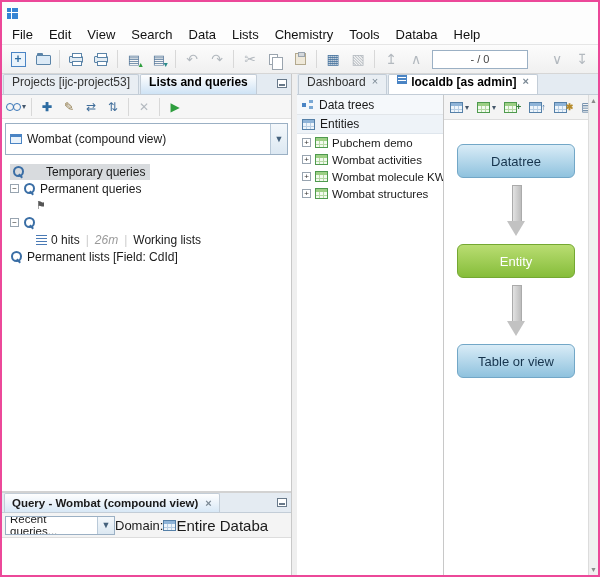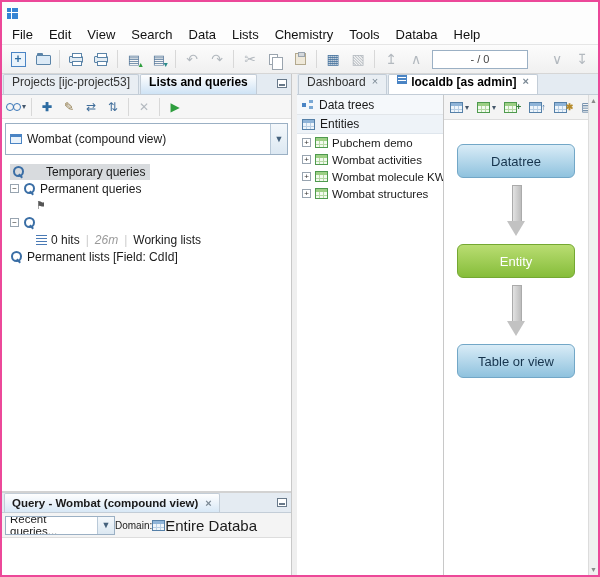--- a/index.html
+++ b/index.html
@@ -82,21 +82,21 @@
   .i-query::after{content:"";position:absolute;bottom:1px;right:2px;width:5px;height:2px;background:#3a6ea5;transform:rotate(45deg)}
   .i-flag{font-size:11px;color:#555;flex:none;line-height:1}
   .i-list{width:11px;height:10px;background:repeating-linear-gradient(0deg,#4a7ab5 0 1px,transparent 1px 3px);flex:none;margin-top:1px}
 
   
   .query-panel{border-top:2px solid #d2d2d2;height:84px;display:flex;flex-direction:column;flex:none}
   .qtabrow{height:20px;background:#e4ebf2;display:flex;align-items:flex-end;position:relative;border-bottom:1px solid #c3cdd7;padding-left:2px;flex:none}
   .qtab{height:19px;background:linear-gradient(#fefefe,#d8e8f6);border:1px solid #c3cdd7;border-bottom:none;display:flex;align-items:center;gap:5px;padding:0 7px;font-weight:bold;font-size:11.5px;border-radius:2px 2px 0 0}
   .qcontrols{height:25px;display:flex;align-items:center;background:#f4f4f4;border-bottom:1px solid #ddd;padding:0 3px;flex:none}
   .combo.small{height:19px;width:110px;font-size:11.5px;flex:none}
-  .domain-label{font-size:10px}
+  .domain-label{font-size:13px}
   .domain-value{font-size:15px;white-space:nowrap;overflow:hidden;flex:1}
   .qcontent{flex:1;background:#fff}
 
   
   .db-content{flex:1;display:flex;min-height:0;background:#fff}
   .explorer{width:147px;border-right:1px solid #c8c8c8;display:flex;flex-direction:column;background:#fff;flex:none}
   .hdr{height:20px;display:flex;align-items:center;gap:5px;padding:0 5px;background:#f5f8fb;border-bottom:1px solid #e2e6ea;font-size:12px;flex:none}
   .hdr2{height:19px;display:flex;align-items:center;gap:5px;padding:0 5px;background:#eef3f8;border-bottom:1px solid #dfe6ed;font-size:12px;flex:none}
   .erow{height:17px;display:flex;align-items:center;gap:4px;padding-left:5px;font-size:11.5px;white-space:nowrap;overflow:hidden}
   .i-dtree{position:relative;width:12px;height:10px;flex:none}

